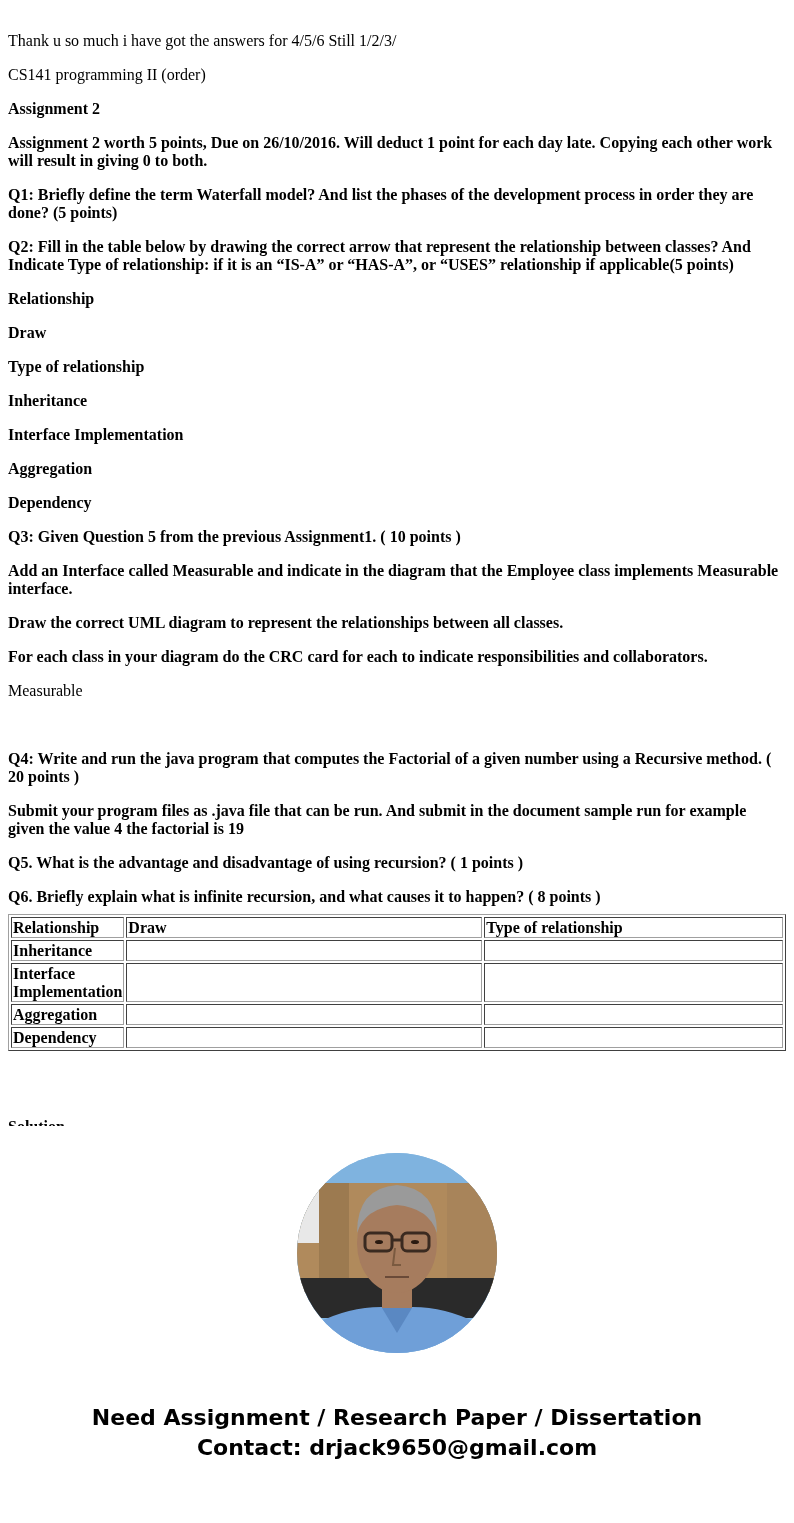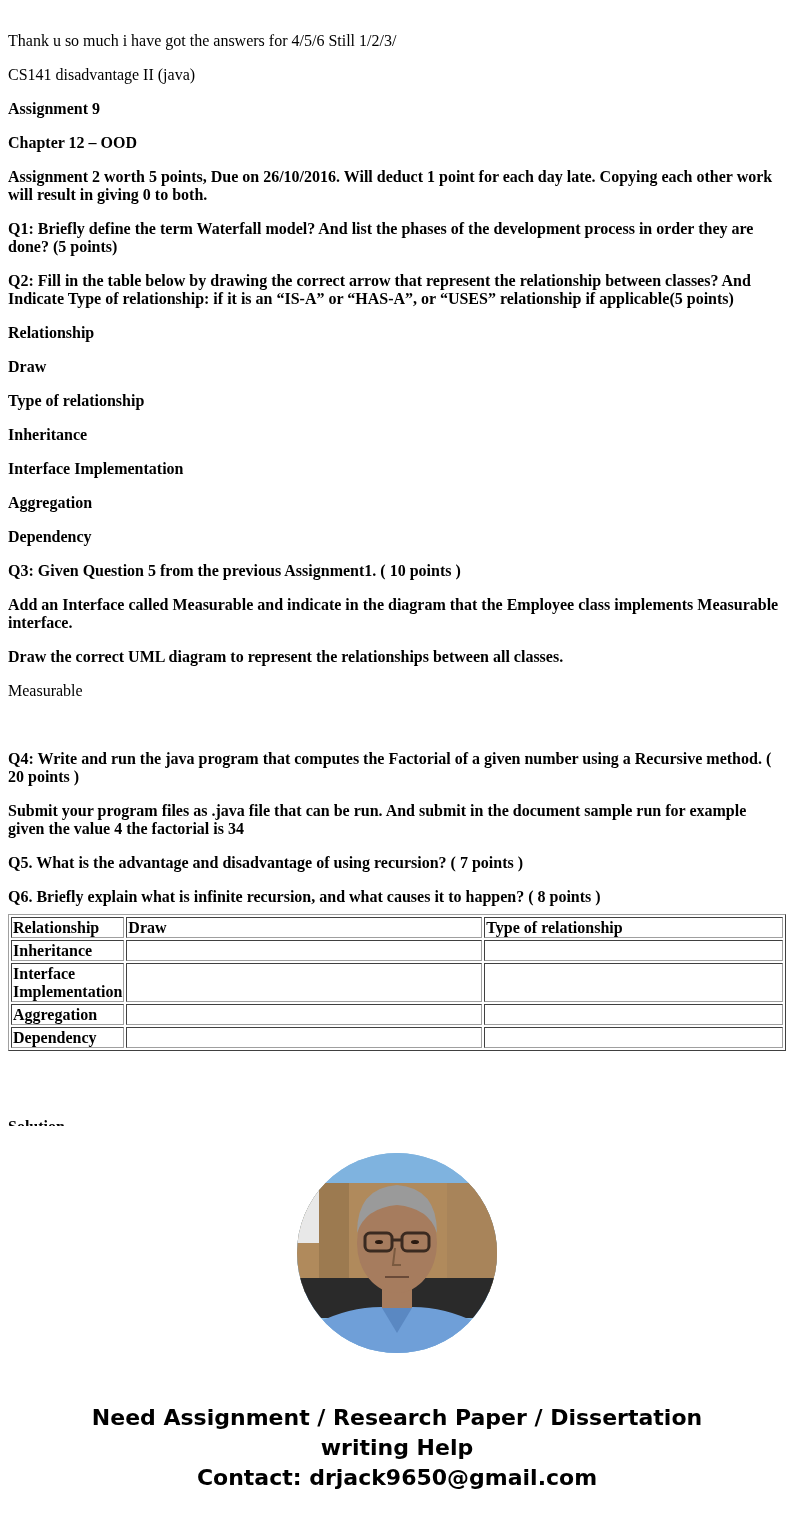--- a/index.html
+++ b/index.html
@@ -100,41 +100,41 @@
       line-height: 30px;
       color: #000000;
     }
     .promo div { margin: 0; }
   </style>
 </head>
 <body>
 
 <div class="doc">
   <p>Thank u so much i have got the answers for 4/5/6 Still 1/2/3/</p>
-  <p>CS141 disadvantage II (java)</p>
-  <p class="bold">Assignment 9</p>
-  <p class="bold">Chapter 12 – OOD</p>
+  <p>CS141 programming II (order)</p>
+  <p class="bold">Assignment 2</p>
   <p class="bold">Assignment 2 worth 5 points, Due on 26/10/2016. Will deduct 1 point for each day late. Copying each other work will result in giving 0 to both.</p>
   <p class="bold">Q1: Briefly define the term Waterfall model? And list the phases of the development process in order they are done? (5 points)</p>
   <p class="bold">Q2: Fill in the table below by drawing the correct arrow that represent the relationship between classes? And Indicate Type of relationship: if it is an “IS-A” or “HAS-A”, or “USES” relationship if applicable(5 points)</p>
   <p class="bold">Relationship</p>
   <p class="bold">Draw</p>
   <p class="bold">Type of relationship</p>
   <p class="bold">Inheritance</p>
   <p class="bold">Interface Implementation</p>
   <p class="bold">Aggregation</p>
   <p class="bold">Dependency</p>
   <p class="bold">Q3: Given Question 5 from the previous Assignment1.   ( 10 points )</p>
   <p class="bold">Add an Interface called Measurable and indicate in the diagram that the Employee class implements Measurable interface.</p>
   <p class="bold">Draw the correct UML diagram to represent the relationships between all classes.</p>
+  <p class="bold">For each class in your diagram do the CRC card for each to indicate responsibilities and collaborators.</p>
   <p>Measurable</p>
   <p class="spacer"></p>
   <p class="bold">Q4: Write and run the java program that computes the Factorial of a given number using a Recursive method.   ( 20 points )</p>
-  <p class="bold">Submit your program files as .java file that can be run. And submit in the document sample run for example given the value 4 the factorial is 34</p>
-  <p class="bold">Q5. What is the advantage and disadvantage of using recursion? ( 7 points )</p>
+  <p class="bold">Submit your program files as .java file that can be run. And submit in the document sample run for example given the value 4 the factorial is 19</p>
+  <p class="bold">Q5. What is the advantage and disadvantage of using recursion? ( 1 points )</p>
   <p class="bold" style="margin-bottom:0;">Q6. Briefly explain what is infinite recursion, and what causes it to happen? ( 8 points )</p>
 
   <table class="rel-table">
     <tbody>
         <tr>
       <td class="c1">Relationship</td>
       <td class="c2">Draw</td>
       <td class="c3">Type of relationship</td>
     </tr>
     <tr>
@@ -183,15 +183,14 @@
     <line x1="95" y1="87" x2="105" y2="87" stroke="#3a2a20" stroke-width="3"></line>
     <ellipse cx="82" cy="89" rx="4" ry="2" fill="#2a1a10"></ellipse>
     <ellipse cx="118" cy="89" rx="4" ry="2" fill="#2a1a10"></ellipse>
     <path d="M98,95 L96,112 L104,112" fill="none" stroke="#7a5a40" stroke-width="2"></path>
     <line x1="88" y1="124" x2="112" y2="124" stroke="#6a4a38" stroke-width="2"></line>
   </svg>
 </div>
 
 <div class="promo">
   <div>Need Assignment / Research Paper / Dissertation</div>
-  <div>writing Help</div>
   <div>Contact: drjack9650@gmail.com</div>
 </div>
 
 </body></html>

